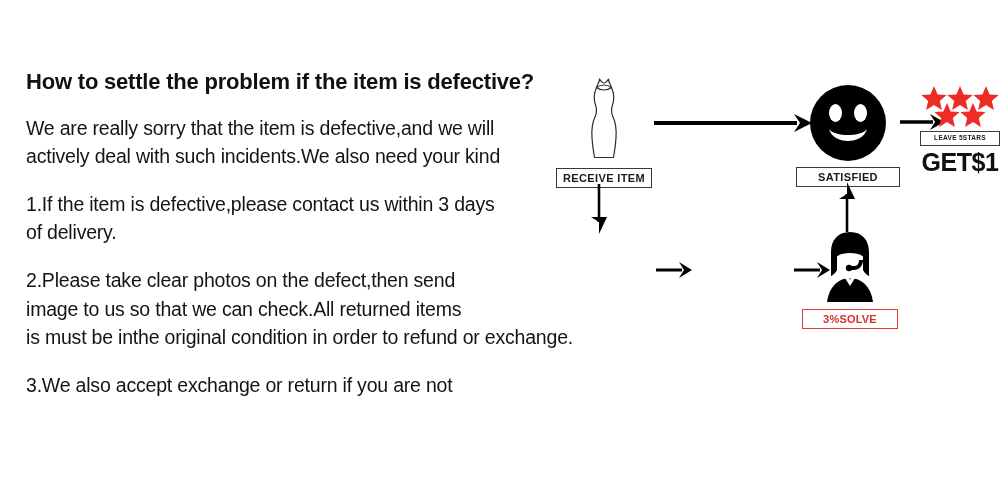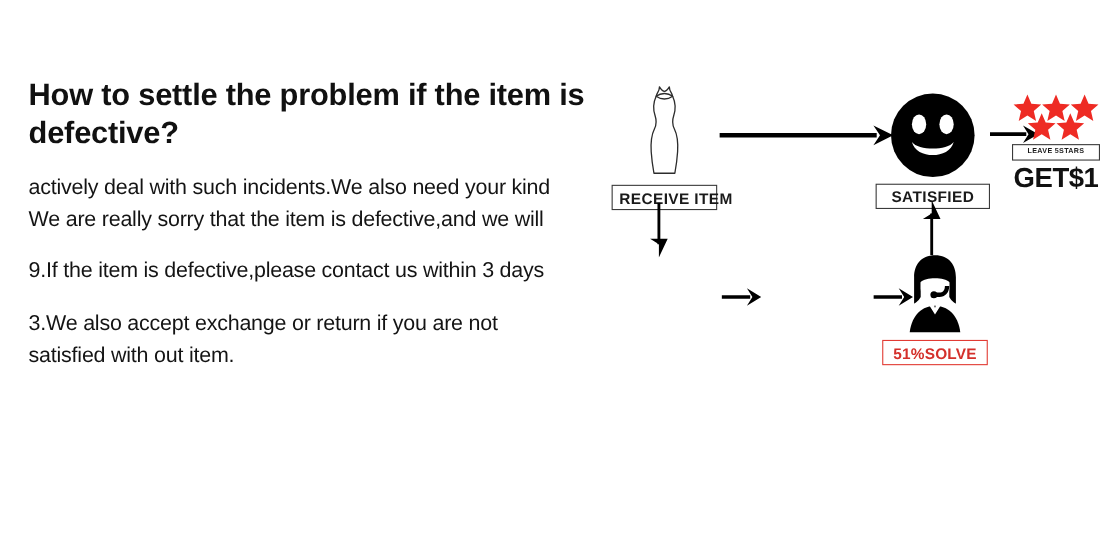--- a/index.html
+++ b/index.html
@@ -18,21 +18,21 @@
   }
 
   
   #text-col {
     position: absolute;
     left: 26px;
     top: 68px;
     width: 640px;
   }
   .heading {
-    font-size: 28px;
+    font-size: 22px;
     font-weight: bold;
     letter-spacing: -0.2px;
     line-height: 1.25;
     margin: 0 0 18px 0;
     color: #111111;
   }
   .para {
     font-size: 19.5px;
     line-height: 1.47;
     letter-spacing: -0.2px;
@@ -48,21 +48,21 @@
     left: 548px;
     top: 64px;
     width: 452px;
     height: 290px;
   }
   .node { position: absolute; }
 
   .tag {
     border: 1.5px solid #3a3a3a;
     background: #ffffff;
-    font-size: 14px;
+    font-size: 11px;
     font-weight: bold;
     letter-spacing: 0.35px;
     line-height: 1;
     padding: 3.5px 6px 3px 6px;
     text-align: center;
     white-space: nowrap;
     color: #1a1a1a;
     box-sizing: border-box;
   }
   .tag.red {
@@ -99,32 +99,37 @@
 </head>
 <body>
 
 <div id="page">
 
   <div id="text-col">
 
     <div class="heading">How to settle the problem if the item is defective?</div>
 
     <div class="para">
+      <span class="ln">We are really sorry that the item is defective,and we will</span>
       <span class="ln">actively deal with such incidents.We also need your kind</span>
-      <span class="ln">We are really sorry that the item is defective,and we will</span>
-    </div>
-
-    <div class="para">
-      <span class="ln">9.If the item is defective,please contact us within 3 days</span>
-    </div>
-
+    </div>
+
+    <div class="para">
+      <span class="ln">1.If the item is defective,please contact us within 3 days</span>
+      <span class="ln">of delivery.</span>
+    </div>
+
+    <div class="para">
+      <span class="ln">2.Please take clear photos on the defect,then send</span>
+      <span class="ln">image to us so that we can check.All returned items</span>
+      <span class="ln">is must be inthe original condition in order to refund or exchange.</span>
+    </div>
 
     <div class="para">
       <span class="ln">3.We also accept exchange or return if you are not</span>
-      <span class="ln">satisfied with out item.</span>
     </div>
 
   </div>
 
   <div id="flow">
 
     <div class="node" style="left:8px; top:12px; width:96px;">
       <div class="icon-wrap" style="height:86px;">
         <svg width="44" height="86" viewBox="0 0 44 86" aria-hidden="true">
           <path d="M17.5 3 C17.5 7, 15 8.5, 14.5 11.5 C16.5 10, 19 9, 22 9 C25 9, 27.5 10, 29.5 11.5 C29 8.5, 26.5 7, 26.5 3
@@ -216,21 +221,21 @@
           <path d="M18 18 L46 18 L46 27 C42 24, 38 23, 32 23 C26 23, 22 24, 18 27 Z" fill="#000000"></path>
 
           <path d="M45 30 C45 36, 41 40, 36 40 L33 40 L33 36 L36 36 C39 36, 41 34, 41 30 Z" fill="#000000"></path>
           <circle cx="31" cy="38" r="3.2" fill="#000000"></circle>
 
           <path d="M32 48 C21 48, 11 56, 9 72 L55 72 C53 56, 43 48, 32 48 Z" fill="#000000"></path>
 
           <path d="M27 48 L32 56 L37 48 L33 47 L32 50 L31 47 Z" fill="#ffffff"></path>
         </svg>
       </div>
-      <div class="tag red" style="margin-top:5px;">51%SOLVE</div>
+      <div class="tag red" style="margin-top:5px;">3%SOLVE</div>
     </div>
 
     <div class="arrow-v" style="left:288px; top:116px;">
       <svg width="22" height="52" viewBox="0 0 22 52" aria-hidden="true">
         <line x1="11" y1="14" x2="11" y2="52" stroke="#000000" stroke-width="2.6"></line>
         <polygon points="3,19 19,19 11,2 11,14" fill="#000000"></polygon>
       </svg>
     </div>
 
   </div>

